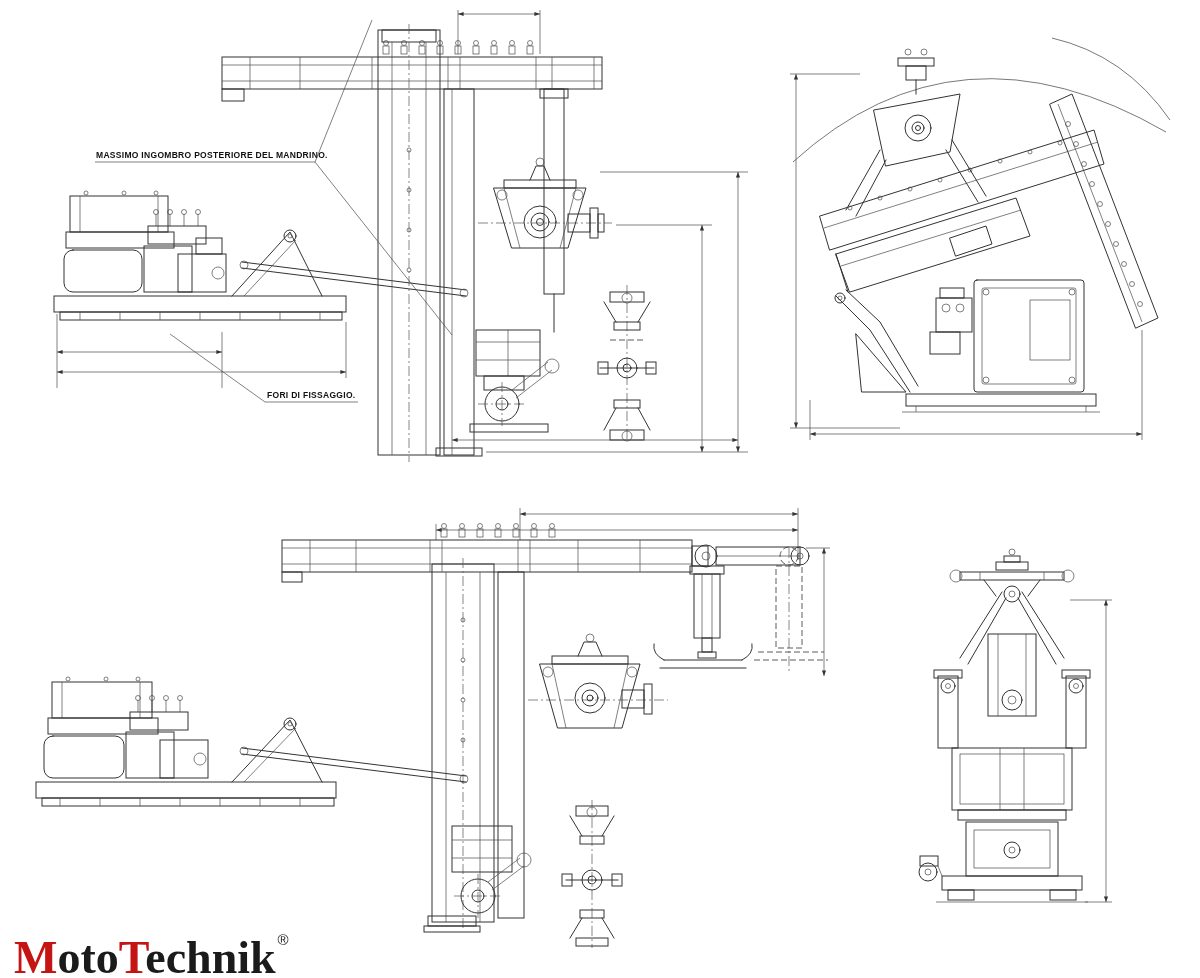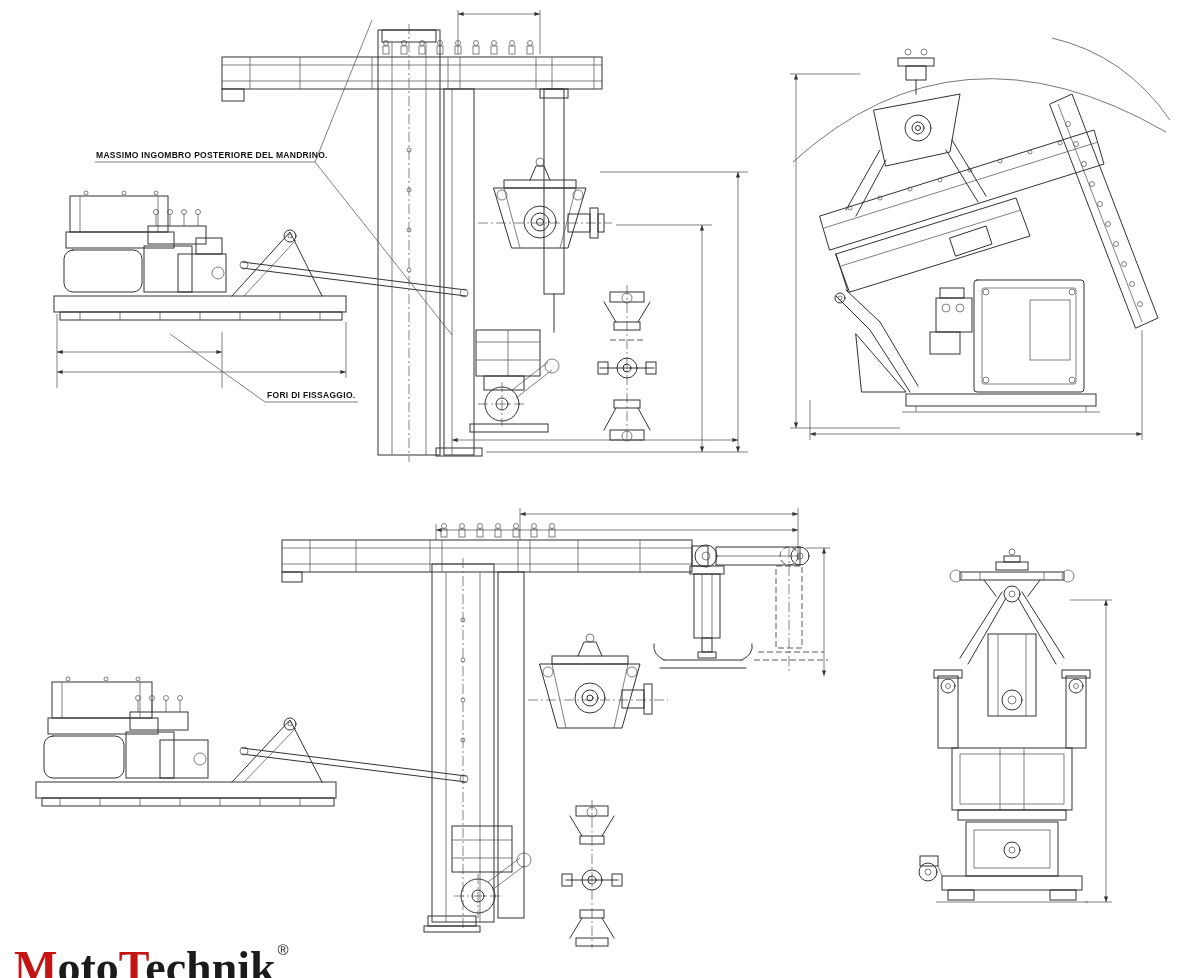--- a/index.html
+++ b/index.html
@@ -12,21 +12,21 @@
   .lt   { stroke:#4a4a4a; stroke-width:0.7; fill:none; }
   .cl   { stroke:#555555; stroke-width:0.7; fill:none; stroke-dasharray:10 3 2 3; }
   .ph   { stroke:#4a4a4a; stroke-width:0.9; fill:none; stroke-dasharray:6 3; }
   .arc  { stroke:#555555; stroke-width:0.8; fill:none; }
   .fillv{ fill:#333333; stroke:none; }
   .cadtext { font-family:"Liberation Sans", sans-serif; font-size:8.5px; font-weight:bold;
              fill:#111111; letter-spacing:0.3px; }
   .logo {
     position:absolute; left:14px; top:912px; height:60px;
     font-family:"Liberation Serif", serif; font-weight:bold; font-size:46px;
-    line-height:76px; white-space:nowrap; user-select:none;
+    line-height:56px; white-space:nowrap; user-select:none;
   }
   .logo .red  { color:#c41414; }
   .logo .dark { color:#1b1b1b; }
   .logo .reg  { font-size:15px; vertical-align:28px; color:#1b1b1b; margin-left:2px;
                 font-family:"Liberation Sans", sans-serif; font-weight:normal; }
 </style>
 </head>
 <body>
 
 <div class="sheet">

